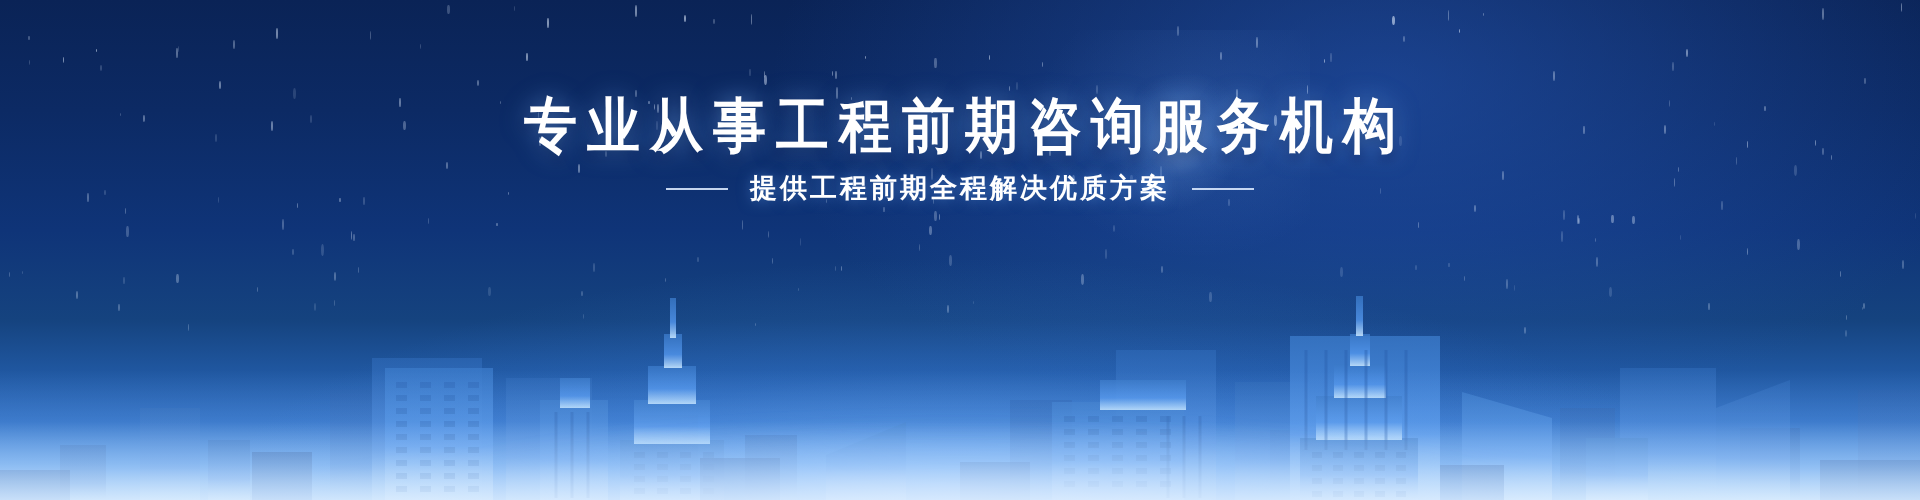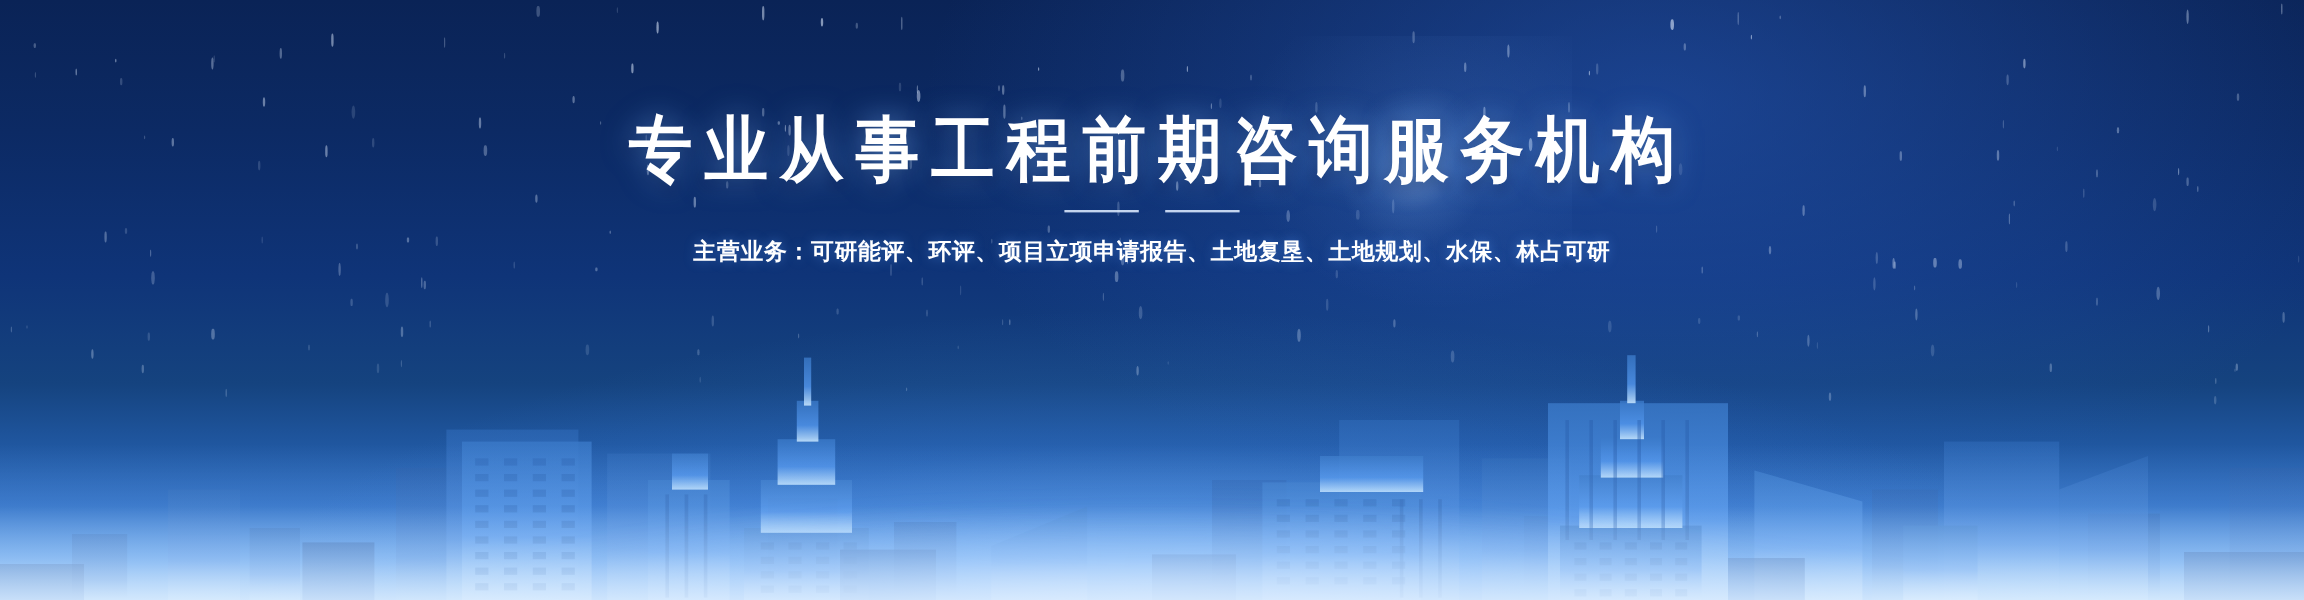--- a/index.html
+++ b/index.html
@@ -552,18 +552,18 @@
 
   <div class="beam"></div>
   <div class="horizon"></div>
   <div class="horizon-line"></div>
 
   <div class="content">
     <h1 class="headline">专业从事工程前期咨询服务机构</h1>
 
     <div class="subline">
       <span class="rule"></span>
+      <span class="subtitle">提供工程前期全程解决优质方案</span>
       <span class="rule"></span>
     </div>
 
-    <p class="services">主营业务：可研能评、环评、项目立项申请报告、土地复垦、土地规划、水保、林占可研</p>
   </div>
 </div>
 
 </body></html>

